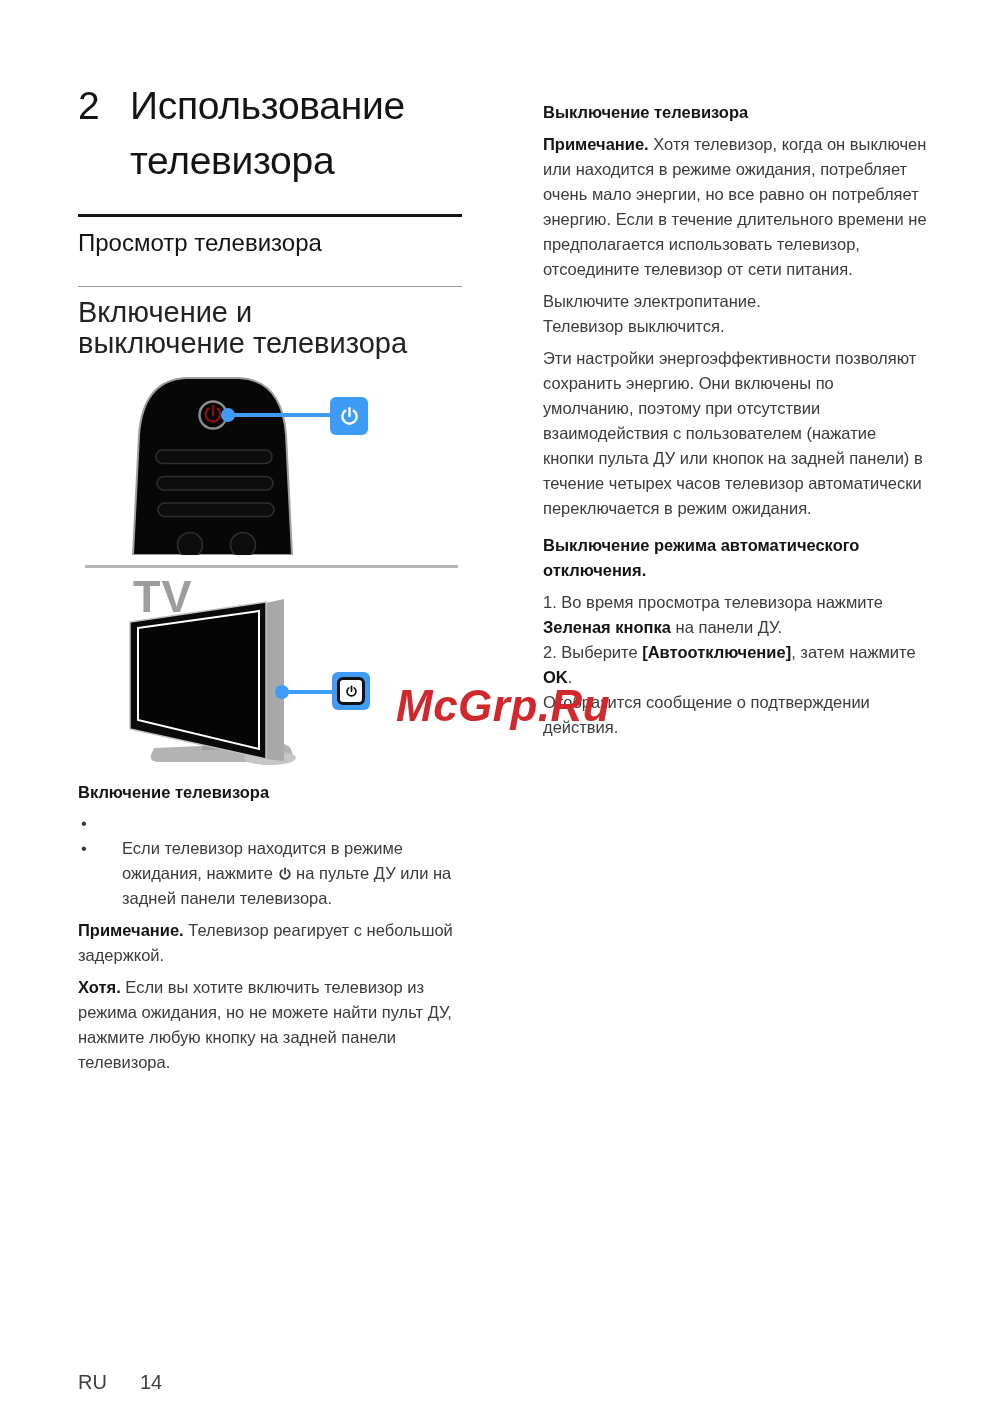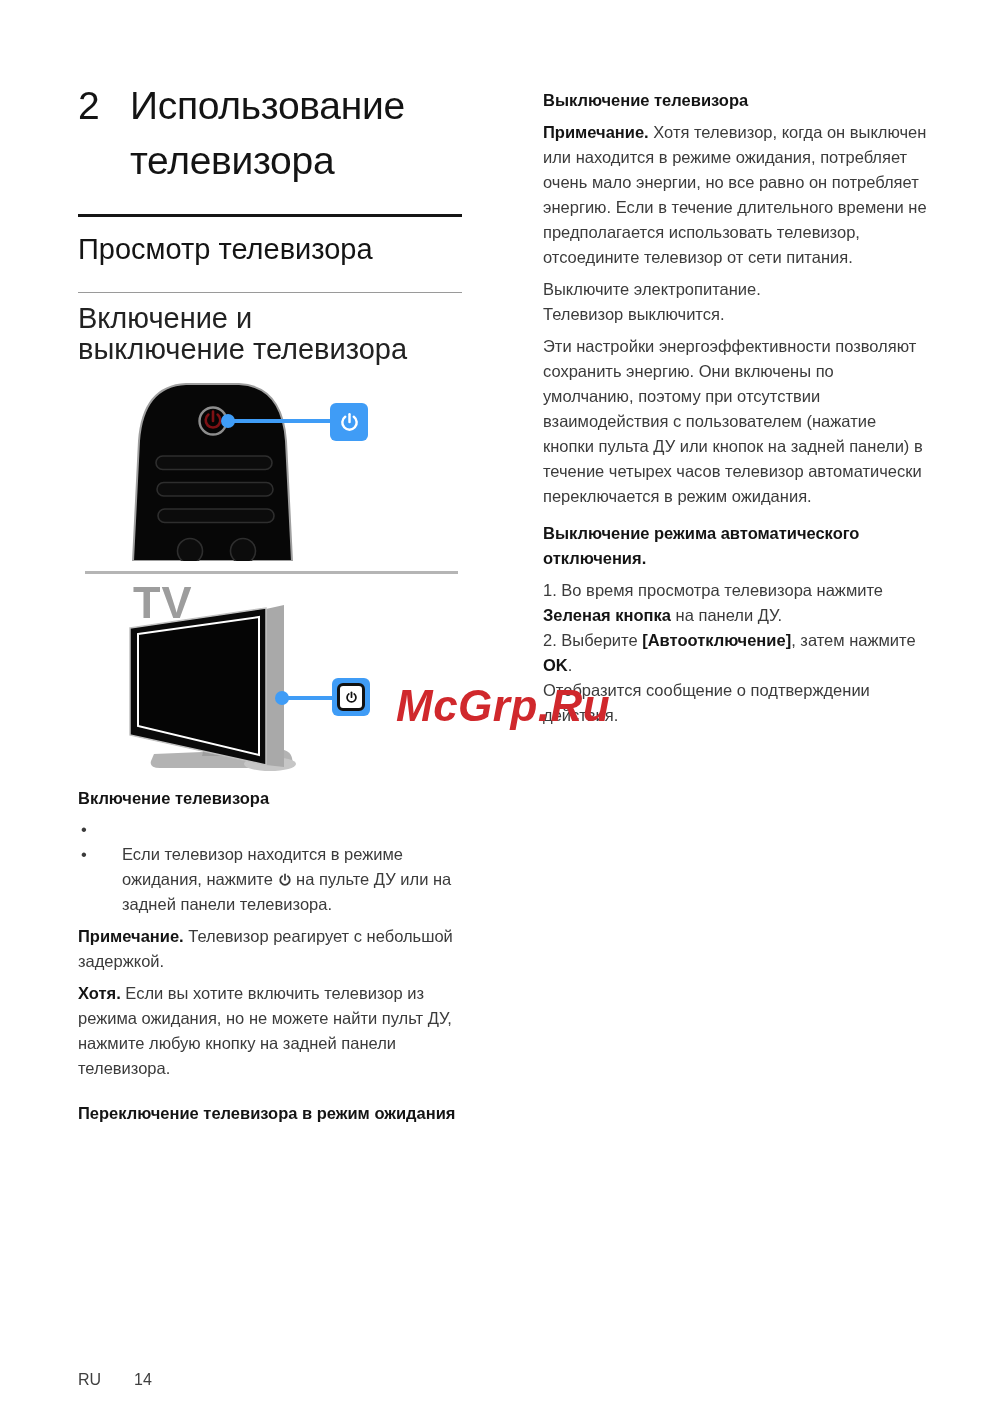--- a/index.html
+++ b/index.html
@@ -12,26 +12,26 @@
     --labelgray:#9d9d9d;
   }
   html,body{margin:0;padding:0;}
   body{
     width:1000px;height:1419px;position:relative;background:#ffffff;
     font-family:"Liberation Sans",sans-serif;color:var(--text);
     overflow:hidden;
   }
   .col{position:absolute;width:384px;font-size:16.5px;line-height:25px;}
   .left-col{left:78px;top:78px;}
-  .right-col{left:543px;top:76px;}
+  .right-col{left:543px;top:88px;}
 
   .chapter{display:flex;font-size:39px;line-height:55px;color:var(--heading);letter-spacing:-0.3px;}
   .chapter .num{width:52px;flex:none;}
   .rule-black{height:3px;background:#151515;margin-top:26px;}
-  .section-title{font-size:29px;line-height:34px;margin-top:15px;color:var(--heading);}
+  .section-title{font-size:24px;line-height:34px;margin-top:9px;color:var(--heading);}
   .rule-thin{height:1px;background:#9a9a9a;margin-top:26px;}
   .subsection-title{font-size:29px;line-height:31px;margin-top:10px;color:#222;width:340px;}
 
   .figure{position:relative;height:385px;margin-top:16px;}
   .remote-svg{position:absolute;left:52px;top:0;}
   .tv-svg{position:absolute;left:42px;top:223px;}
   .callout-dot{position:absolute;width:14px;height:14px;border-radius:50%;background:var(--accent);}
   .callout-line{position:absolute;height:4px;background:var(--accent);}
   .callout-square{position:absolute;width:38px;height:38px;border-radius:6px;background:var(--accent);
     display:flex;align-items:center;justify-content:center;color:#fff;}
@@ -48,21 +48,21 @@
   .b{font-weight:bold;color:var(--heading);}
   .bullets{margin-top:6px;}
   .bullet{display:flex;}
   .bullet .dot{width:41px;flex:none;padding-left:3px;}
   .bullet .btext{flex:1;}
 
   .pi{display:inline-block;vertical-align:-2px;}
 
   .watermark{position:absolute;left:396px;top:681px;z-index:6;font-size:44px;font-weight:bold;
     font-style:italic;color:var(--wm);white-space:nowrap;letter-spacing:0.5px;}
-  .footer{position:absolute;left:78px;top:1371px;font-size:16px;color:#3f3f3f;display:flex;gap:33px;}
+  .footer{position:absolute;left:78px;top:1371px;font-size:20px;color:#3f3f3f;display:flex;gap:33px;}
 </style>
 </head>
 <body>
 
 <div class="col left-col">
 
   <div class="chapter">
     <span class="num">2</span>
     <span class="ctitle">Использование телевизора</span>
   </div>
@@ -133,21 +133,20 @@
         <div class="bullet">
           <span class="dot">•</span>
           <div class="btext"><span>Если телевизор находится в режиме ожидания, нажмите </span><svg class="pi" width="14" height="14" viewBox="0 0 24 24" fill="none" stroke="currentColor" stroke-width="3" stroke-linecap="round">
               <path d="M12 2.5v9"></path>
               <path d="M7.1 5.4a8.2 8.2 0 1 0 9.8 0"></path>
             </svg><span> на пульте ДУ или на задней панели телевизора.</span></div>
         </div>
       </div>
       <div class="p"><span class="b">Примечание.</span><span> Телевизор реагирует с небольшой задержкой.</span></div>
       <div class="p"><span class="b">Хотя.</span><span> Если вы хотите включить телевизор из режима ожидания, но не можете найти пульт ДУ, нажмите любую кнопку на задней панели телевизора.</span></div>
-      <div class="h"><span class="b">Переключение телевизора в режим ожидания</span></div>
     </div>
 </div>
 
 <div class="col right-col">
   <div class="blocks">
       <div class="h"><span class="b">Выключение телевизора</span></div>
       <div class="p"><span class="b">Примечание.</span><span> Хотя телевизор, когда он выключен или находится в режиме ожидания, потребляет очень мало энергии, но все равно он потребляет энергию. Если в течение длительного времени не предполагается использовать телевизор, отсоедините телевизор от сети питания.</span></div>
       <div class="p"><span>Выключите электропитание.</span><br><span>Телевизор выключится.</span></div>
       <div class="p"><span>Эти настройки энергоэффективности позволяют сохранить энергию. Они включены по умолчанию, поэтому при отсутствии взаимодействия с пользователем (нажатие кнопки пульта ДУ или кнопок на задней панели) в течение четырех часов телевизор автоматически переключается в режим ожидания.</span></div>
       <div class="h"><span class="b">Выключение режима автоматического отключения.</span></div>

